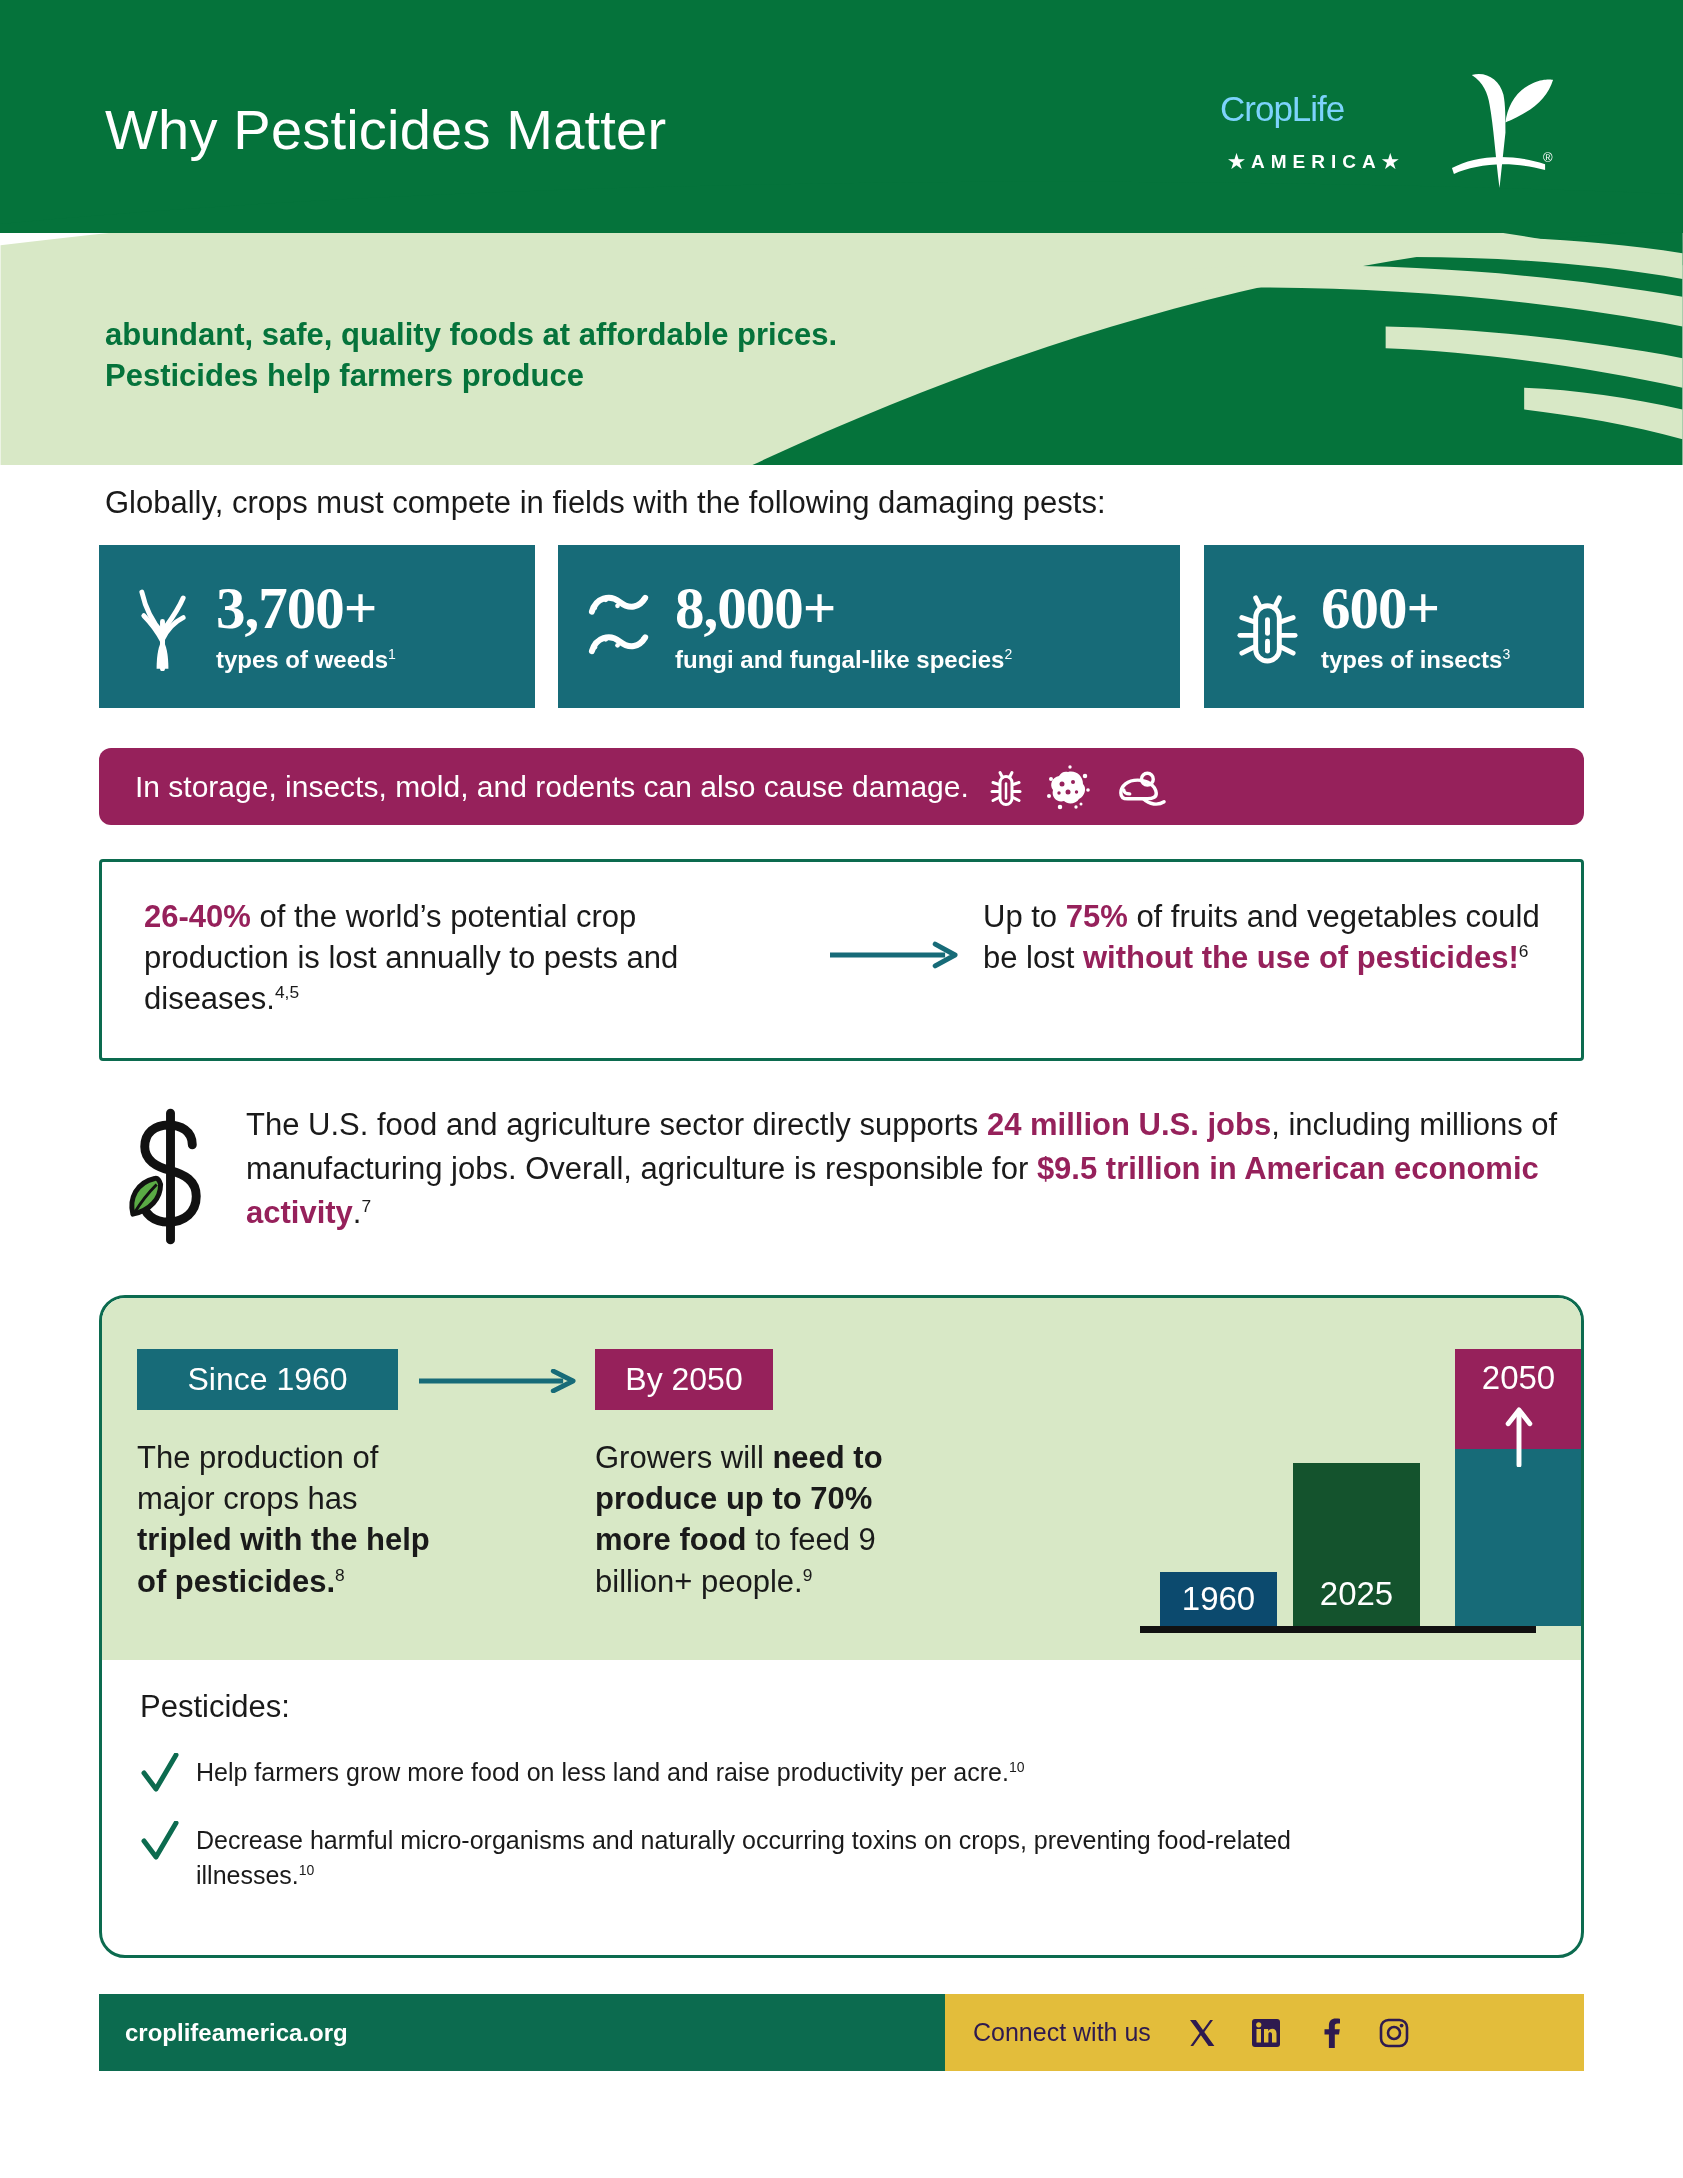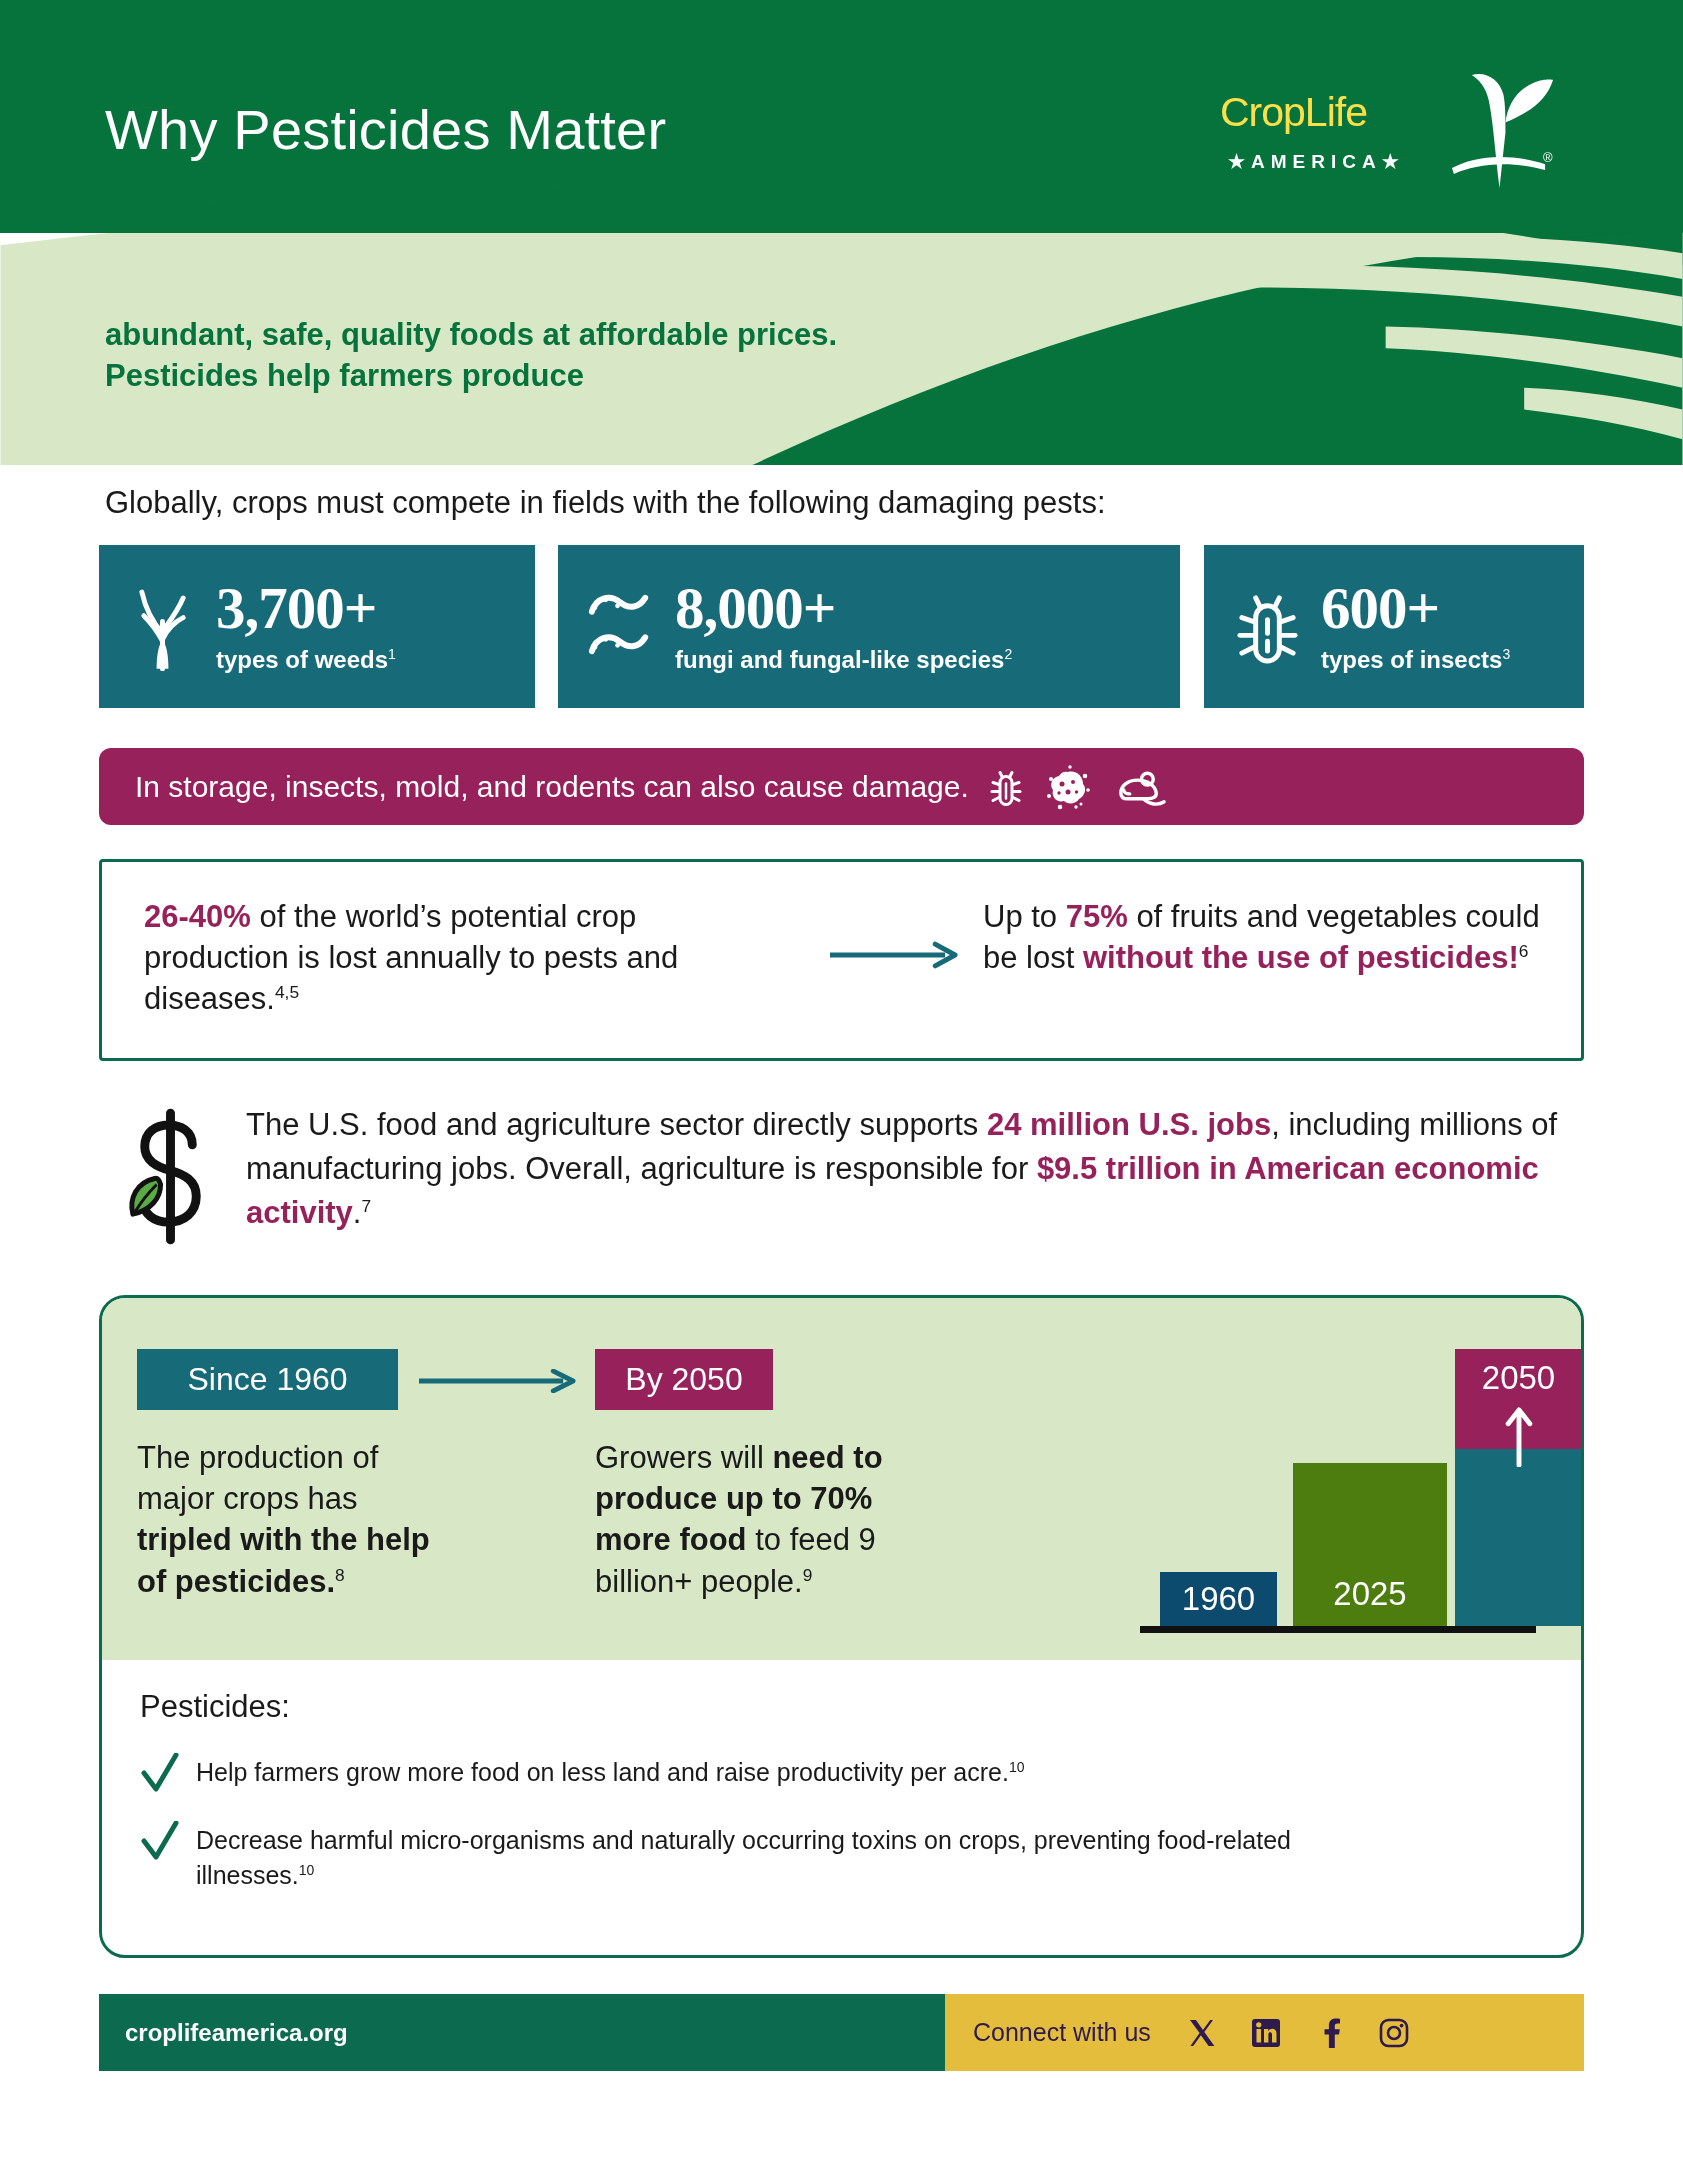--- a/index.html
+++ b/index.html
@@ -23,21 +23,21 @@
     position: absolute; left: 105px; top: 97px;
     font-size: 56px; font-weight: 400; color: #ffffff;
     letter-spacing: 0.2px;
   }
   .logo {
     position: absolute; left: 1220px; top: 67px;
     width: 337px; height: 129px;
   }
   .logo-word {
     position: absolute; left: 0; top: 22px;
-    font-size: 41px; color: #fde047; font-weight: 400;
+    font-size: 35px; color: #7dd3fc; font-weight: 400;
     letter-spacing: -1px;
   }
   .logo-sub {
     position: absolute; left: 8px; top: 83px;
     font-size: 19px; letter-spacing: 6px; color: #ffffff; font-weight: 700;
   }
   .logo-sprout { position: absolute; left: 226px; top: -6px; }
   .logo-reg {
     position: absolute; left: 323px; top: 83px;
     font-size: 13px; color: #ffffff;
@@ -412,21 +412,21 @@
     <span>Growers will </span><b>need to produce up to 70% more food</b><span> to feed 9 billion+ people.</span><sup>9</sup>
   </div>
 
   <div class="chart">
     <div class="chart-baseline"></div>
 
     <div class="bar" id="bar-0" style="height: 54px; width: 117px; left: 20px; background: #0c4a6e;">
       <div class="bar-lbl" style="top: 8px;">1960</div>
     </div>
 
-    <div class="bar" id="bar-1" style="height: 163px; width: 154px; left: 153px; background: #4d7c0f;">
+    <div class="bar" id="bar-1" style="height: 163px; width: 127px; left: 153px; background: #14532d;">
       <div class="bar-lbl" style="top: 112px;">2025</div>
     </div>
 
     <div class="bar" id="bar-2" style="height: 277px; width: 127px; left: 315px; background: rgb(23, 107, 120);">
       <div class="bar-cap" id="bar-2-cap" style="height: 100px; background: rgb(150, 33, 91);">
         <div class="bar-lbl" style="top:10px">2050</div>
         <svg width="30" height="61" viewBox="0 0 30 62" style="position:absolute;left:50%;margin-left:-15px;top:57px">
           <path d="M15,60 L15,6" stroke="#ffffff" stroke-width="5" stroke-linecap="round"></path>
           <path d="M4,18 L15,4 L26,18" fill="none" stroke="#ffffff" stroke-width="5" stroke-linejoin="round" stroke-linecap="round"></path>
         </svg>

